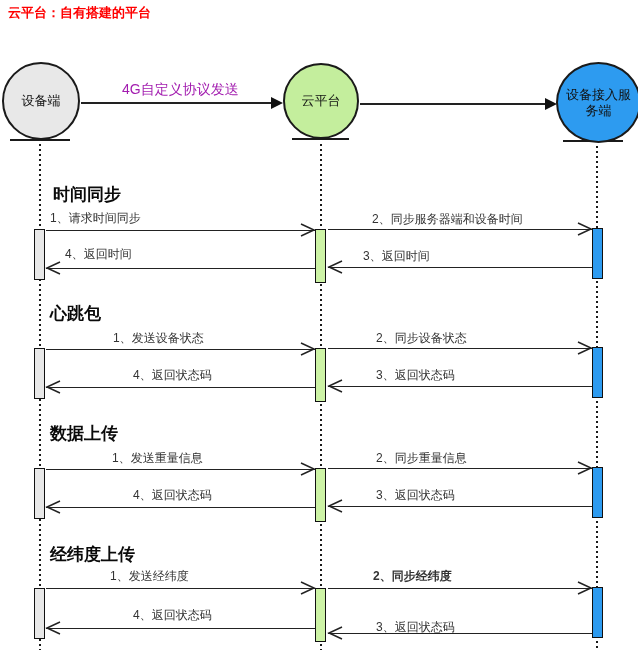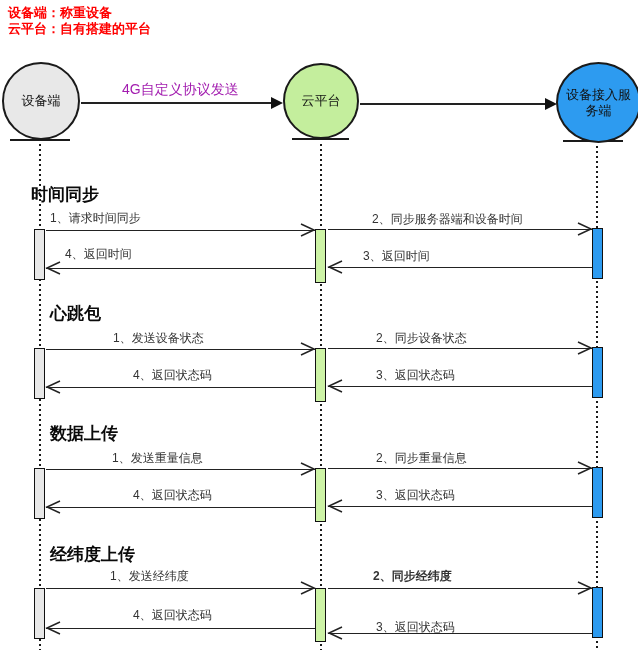--- a/index.html
+++ b/index.html
@@ -35,21 +35,20 @@
   .mline.rspan{left:328px;width:264px;}
   .head{position:absolute;width:18px;height:16px;}
   .mlabel{position:absolute;font-size:12px;color:#333;white-space:nowrap;}
 </style>
 </head>
 <body>
 
 <div class="canvas">
 
   <div class="legend">
-    <div>设备端：称重设备</div>
     <div>云平台：自有搭建的平台</div>
   </div>
 
   <div class="lifeline" style="left:39px;top:144px;height:506px;"></div>
   <div class="lifeline" style="left:320px;top:144px;height:506px;"></div>
   <div class="lifeline" style="left:596px;top:146px;height:504px;"></div>
 
   <div class="ground" style="left:10px;top:139px;width:60px;"></div>
   <div class="ground" style="left:292px;top:138px;width:57px;"></div>
   <div class="ground" style="left:563px;top:140px;width:60px;"></div>
@@ -64,21 +63,21 @@
     <span>设备接入服务端</span>
   </div>
 
   <div class="hline" style="left:81px;top:102px;width:190px;"></div>
   <div class="tri-r" style="left:271px;top:97px;"></div>
   <div class="hlabel" style="left:122px;top:81px;">4G自定义协议发送</div>
 
   <div class="hline" style="left:360px;top:103px;width:185px;"></div>
   <div class="tri-r" style="left:545px;top:98px;"></div>
 
-  <div class="stitle" style="left:31px;top:183px;text-align:center;">时间同步</div>
+  <div class="stitle" style="left:53px;top:183px;text-align:center;">时间同步</div>
   <div class="bar dev" style="top:229px;"></div>
   <div class="bar cloud" style="top:229px;"></div>
   <div class="bar srv" style="top:228px;"></div>
 
   <div class="mline lspan" style="top:230px;"></div>
   <svg class="head" style="left:298px;top:222px;" viewBox="0 0 18 16">
       <path d="M3 2 L16 8 L3 14" fill="none" stroke="#222" stroke-width="1.5"></path>
     </svg>
   <div class="mlabel" style="left:50px;top:210px;">1、请求时间同步</div>
 

